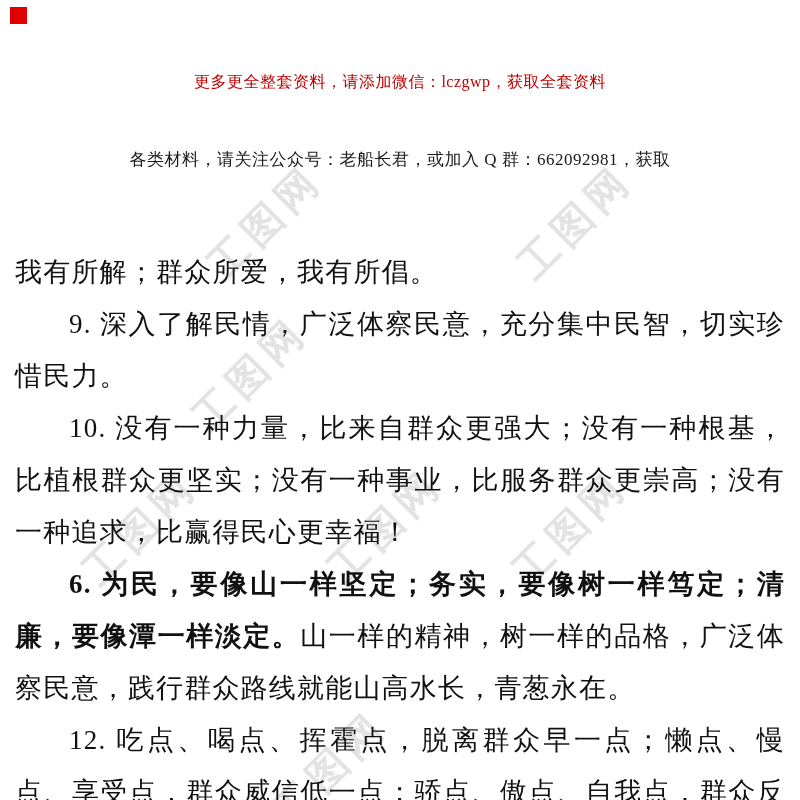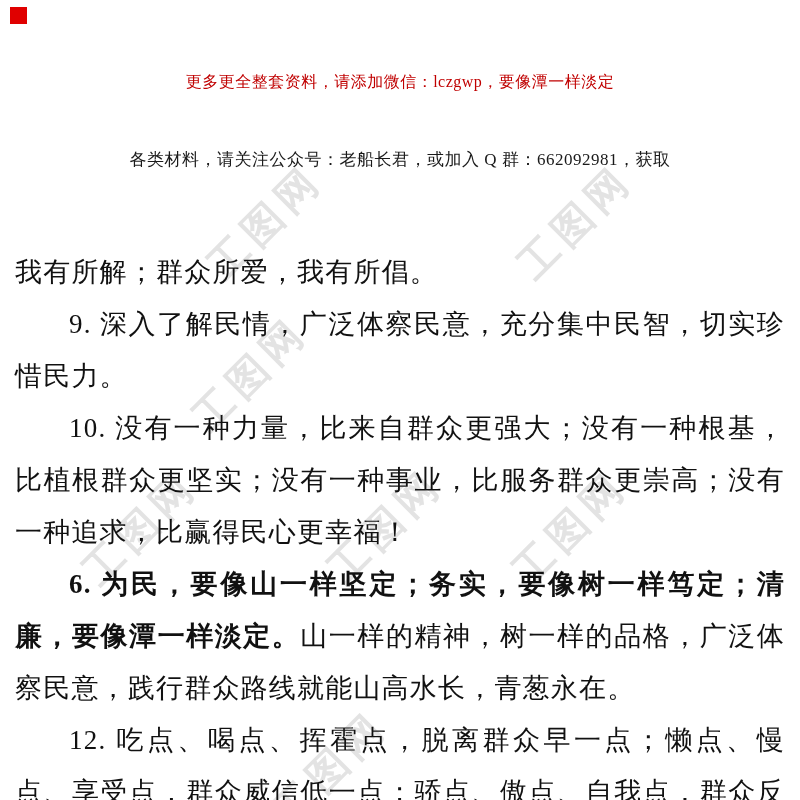--- a/index.html
+++ b/index.html
@@ -43,21 +43,21 @@
   <div class="wm-layer">
     <div class="wm" style="left: 265px; top: 222px; color: rgb(227, 227, 227);">工图网</div>
     <div class="wm" style="left: 575px; top: 222px; color: rgb(227, 227, 227);">工图网</div>
     <div class="wm" style="left: 250px; top: 374px; color: rgb(227, 227, 227);">工图网</div>
     <div class="wm" style="left: 140px; top: 528px; color: rgb(227, 227, 227);">工图网</div>
     <div class="wm" style="left: 385px; top: 526px; color: rgb(227, 227, 227);">工图网</div>
     <div class="wm" style="left: 570px; top: 528px; color: rgb(227, 227, 227);">工图网</div>
     <div class="wm" style="left: 330px; top: 768px; color: rgb(227, 227, 227);">工图网</div>
   </div>
 
-  <div class="notice notice-red" style="color: rgb(192, 0, 0);">更多更全整套资料，请添加微信：lczgwp，要像潭一样淡定</div>
+  <div class="notice notice-red" style="color: rgb(192, 0, 0);">更多更全整套资料，请添加微信：lczgwp，获取全套资料</div>
 
   <div class="notice notice-black">各类材料，请关注公众号：老船长君，或加入 Q 群：662092981，获取</div>
 
   <div class="doc-body">
     <p><span>我有所解；群众所爱，我有所倡。</span></p>
     <p class="indent"><span>9. 深入了解民情，广泛体察民意，充分集中民智，切实珍惜民力。</span></p>
     <p class="indent"><span>10. 没有一种力量，比来自群众更强大；没有一种根基，比植根群众更坚实；没有一种事业，比服务群众更崇高；没有一种追求，比赢得民心更幸福！</span></p>
     <p class="indent"><span class="bold-run">6. 为民，要像山一样坚定；务实，要像树一样笃定；清廉，要像潭一样淡定。</span><span>山一样的精神，树一样的品格，广泛体察民意，践行群众路线就能山高水长，青葱永在。</span></p>
     <p class="indent"><span>12. 吃点、喝点、挥霍点，脱离群众早一点；懒点、慢点、享受点，群众威信低一点；骄点、傲点、自我点，群众反感多一</span></p>
   </div>

